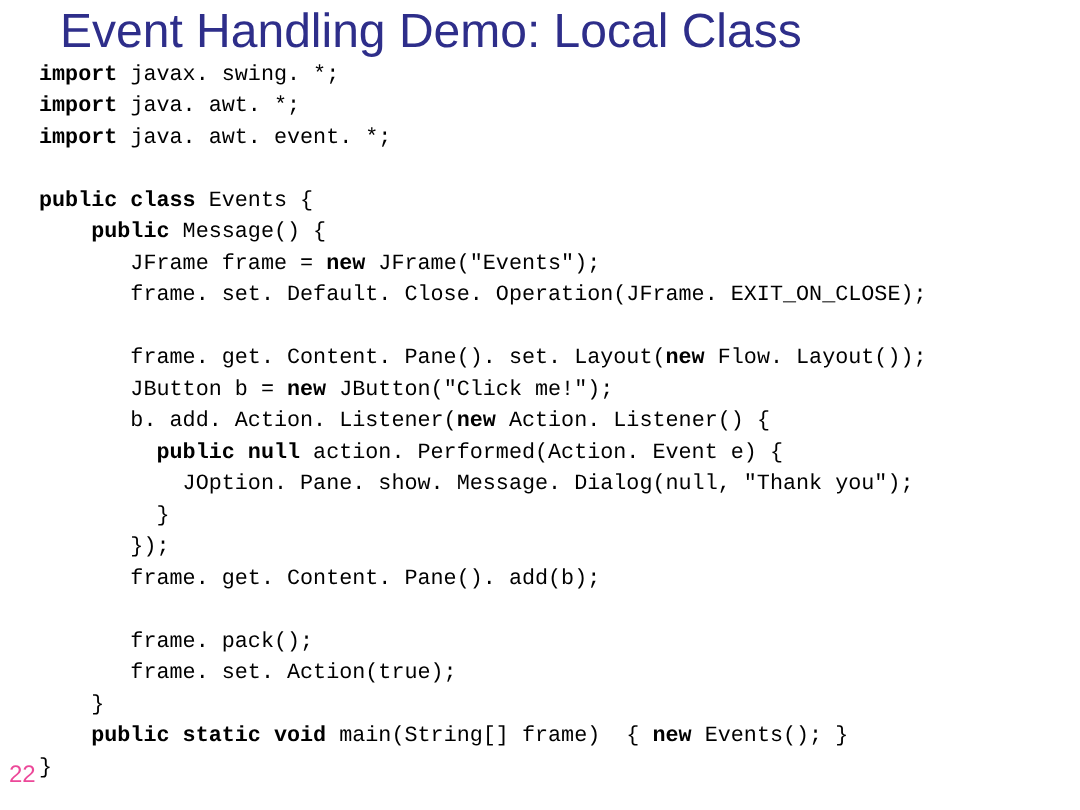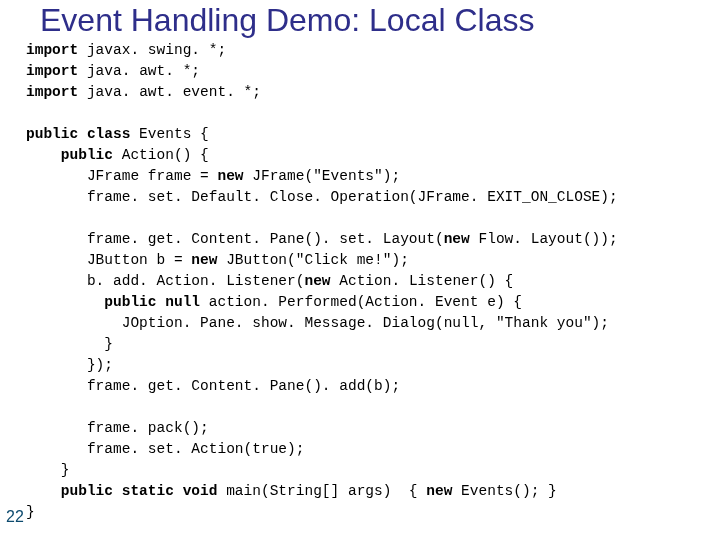--- a/index.html
+++ b/index.html
@@ -39,49 +39,49 @@
     white-space: pre;
     font-family: "Courier New", Courier, monospace;
   }
   .kw { font-weight: bold; margin-top: 24px; }
   .page-num {
     position: absolute;
     left: 6px;
     bottom: 14px;
     font-family: Arial, sans-serif;
     font-size: 16px;
-    color: #0c4a6e;
+    color: #ec4899;
   }
 </style>
 </head>
 <body>
 
 <div class="slide">
 
   <div class="title">Event Handling Demo: Local Class</div>
 
   <div class="code"><span class="kw">import</span><span> javax. swing. *;</span>
 <span class="kw">import</span><span> java. awt. *;</span>
 <span class="kw">import</span><span> java. awt. event. *;</span>
 <span></span>
 <span class="kw">public class</span><span> Events {</span>
-<span class="kw">    public</span><span> Action() {</span>
+<span class="kw">    public</span><span> Message() {</span>
 <span>       JFrame frame = </span><span class="kw">new</span><span> JFrame("Events");</span>
 <span>       frame. set. Default. Close. Operation(JFrame. EXIT_ON_CLOSE);</span>
 <span></span>
 <span>       frame. get. Content. Pane(). set. Layout(</span><span class="kw">new</span><span> Flow. Layout());</span>
 <span>       JButton b = </span><span class="kw">new</span><span> JButton("Click me!");</span>
 <span>       b. add. Action. Listener(</span><span class="kw">new</span><span> Action. Listener() {</span>
 <span class="kw">         public null</span><span> action. Performed(Action. Event e) {</span>
 <span>           JOption. Pane. show. Message. Dialog(null, "Thank you");</span>
 <span>         }</span>
 <span>       });</span>
 <span>       frame. get. Content. Pane(). add(b);</span>
 <span></span>
 <span>       frame. pack();</span>
 <span>       frame. set. Action(true);</span>
 <span>    }</span>
-<span class="kw">    public static void</span><span> main(String[] args)  { </span><span class="kw">new</span><span> Events(); }</span>
+<span class="kw">    public static void</span><span> main(String[] frame)  { </span><span class="kw">new</span><span> Events(); }</span>
 <span>}</span></div>
 
   <div class="page-num">22</div>
 
 </div>
 
 </body></html>

